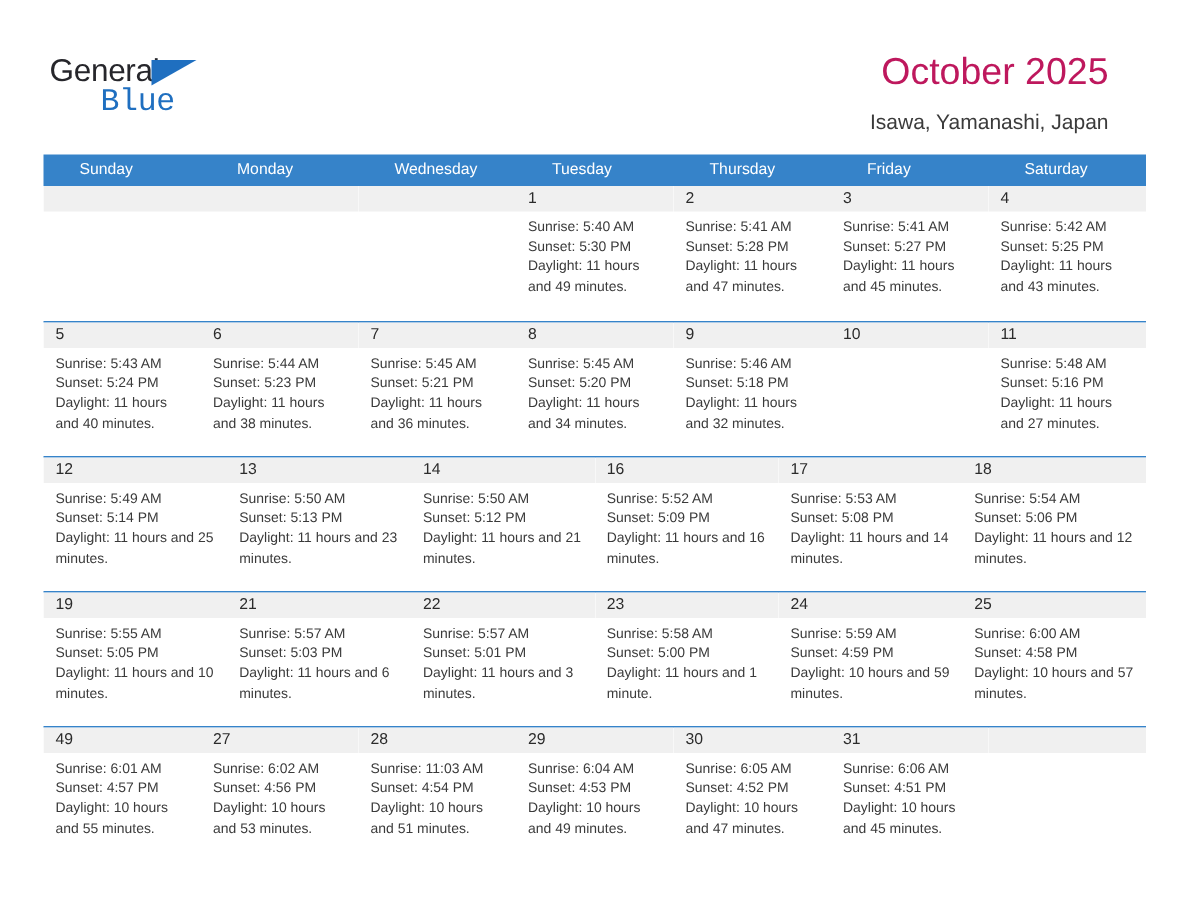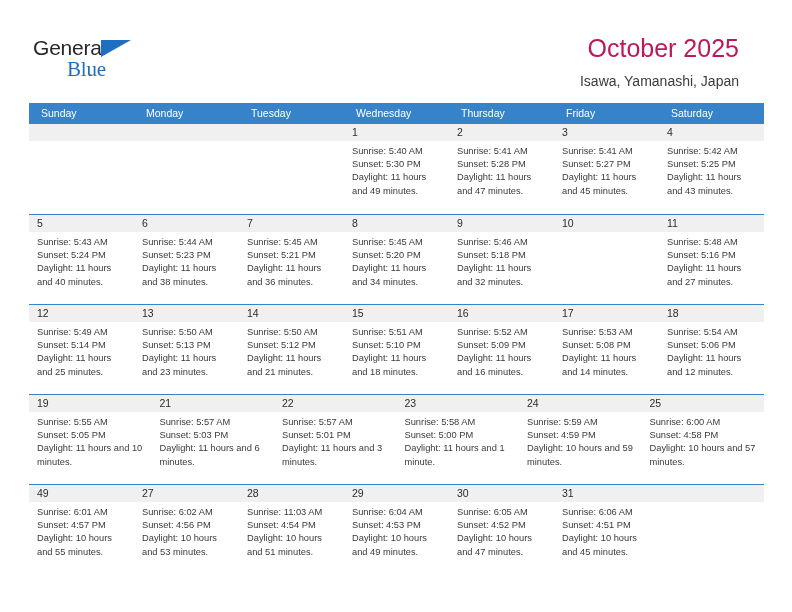--- a/index.html
+++ b/index.html
@@ -54,21 +54,21 @@
     border-left: 30px solid #1f6fc0;
     border-bottom: 17px solid transparent;
   }
   .brand-blue {
     position: absolute;
     left: 34px;
     top: 21px;
     font-size: 21px;
     letter-spacing: -0.2px;
     color: #1f6fc0;
-    font-family: Liberation Serif, serif;
+    font-family: Liberation Mono, monospace;
   }
 
   .title-block {
     position: absolute;
     right: 35px;
     top: 33px;
     text-align: right;
   }
   .cal-title {
     font-size: 25px;
@@ -97,21 +97,21 @@
   .weekdays {
     display: flex;
     background: #3683c9;
     height: 21px;
   }
   .weekday {
     flex: 1 1 0;
     color: #ffffff;
     font-size: 10.5px;
     line-height: 21px;
-    padding-left: 12px;
+    padding-left: 24px;
     box-sizing: border-box;
     overflow: hidden;
     white-space: nowrap;
   }
   .week {
     display: flex;
     height: 90px;
     border-top: 1px solid #3683c9;
     box-sizing: border-box;
   }
@@ -166,22 +166,22 @@
       <h1 class="cal-title">October 2025</h1>
       <div class="cal-subtitle">Isawa, Yamanashi, Japan</div>
     </div>
 
   </div>
 
   <div class="calendar">
     <div class="weekdays" id="weekday-row">
         <div class="weekday">Sunday</div>
         <div class="weekday">Monday</div>
+        <div class="weekday">Wednesday</div>
         <div class="weekday">Tuesday</div>
-        <div class="weekday">Wednesday</div>
         <div class="weekday">Thursday</div>
         <div class="weekday">Friday</div>
         <div class="weekday">Saturday</div>
       </div>
     <div id="weeks-container">
         <div class="week">
           <div class="daycell empty">
             <div class="daynum"></div>
           </div>
           <div class="daycell empty">
@@ -295,28 +295,20 @@
           </div>
           <div class="daycell">
             <div class="daynum">14</div>
             <div class="dayinfo">
               <div>Sunrise: 5:50 AM</div>
               <div>Sunset: 5:12 PM</div>
               <div class="daylight-line">Daylight: 11 hours and 21 minutes.</div>
             </div>
           </div>
           <div class="daycell">
-            <div class="daynum">15</div>
-            <div class="dayinfo">
-              <div>Sunrise: 5:51 AM</div>
-              <div>Sunset: 5:10 PM</div>
-              <div class="daylight-line">Daylight: 11 hours and 18 minutes.</div>
-            </div>
-          </div>
-          <div class="daycell">
             <div class="daynum">16</div>
             <div class="dayinfo">
               <div>Sunrise: 5:52 AM</div>
               <div>Sunset: 5:09 PM</div>
               <div class="daylight-line">Daylight: 11 hours and 16 minutes.</div>
             </div>
           </div>
           <div class="daycell">
             <div class="daynum">17</div>
             <div class="dayinfo">

